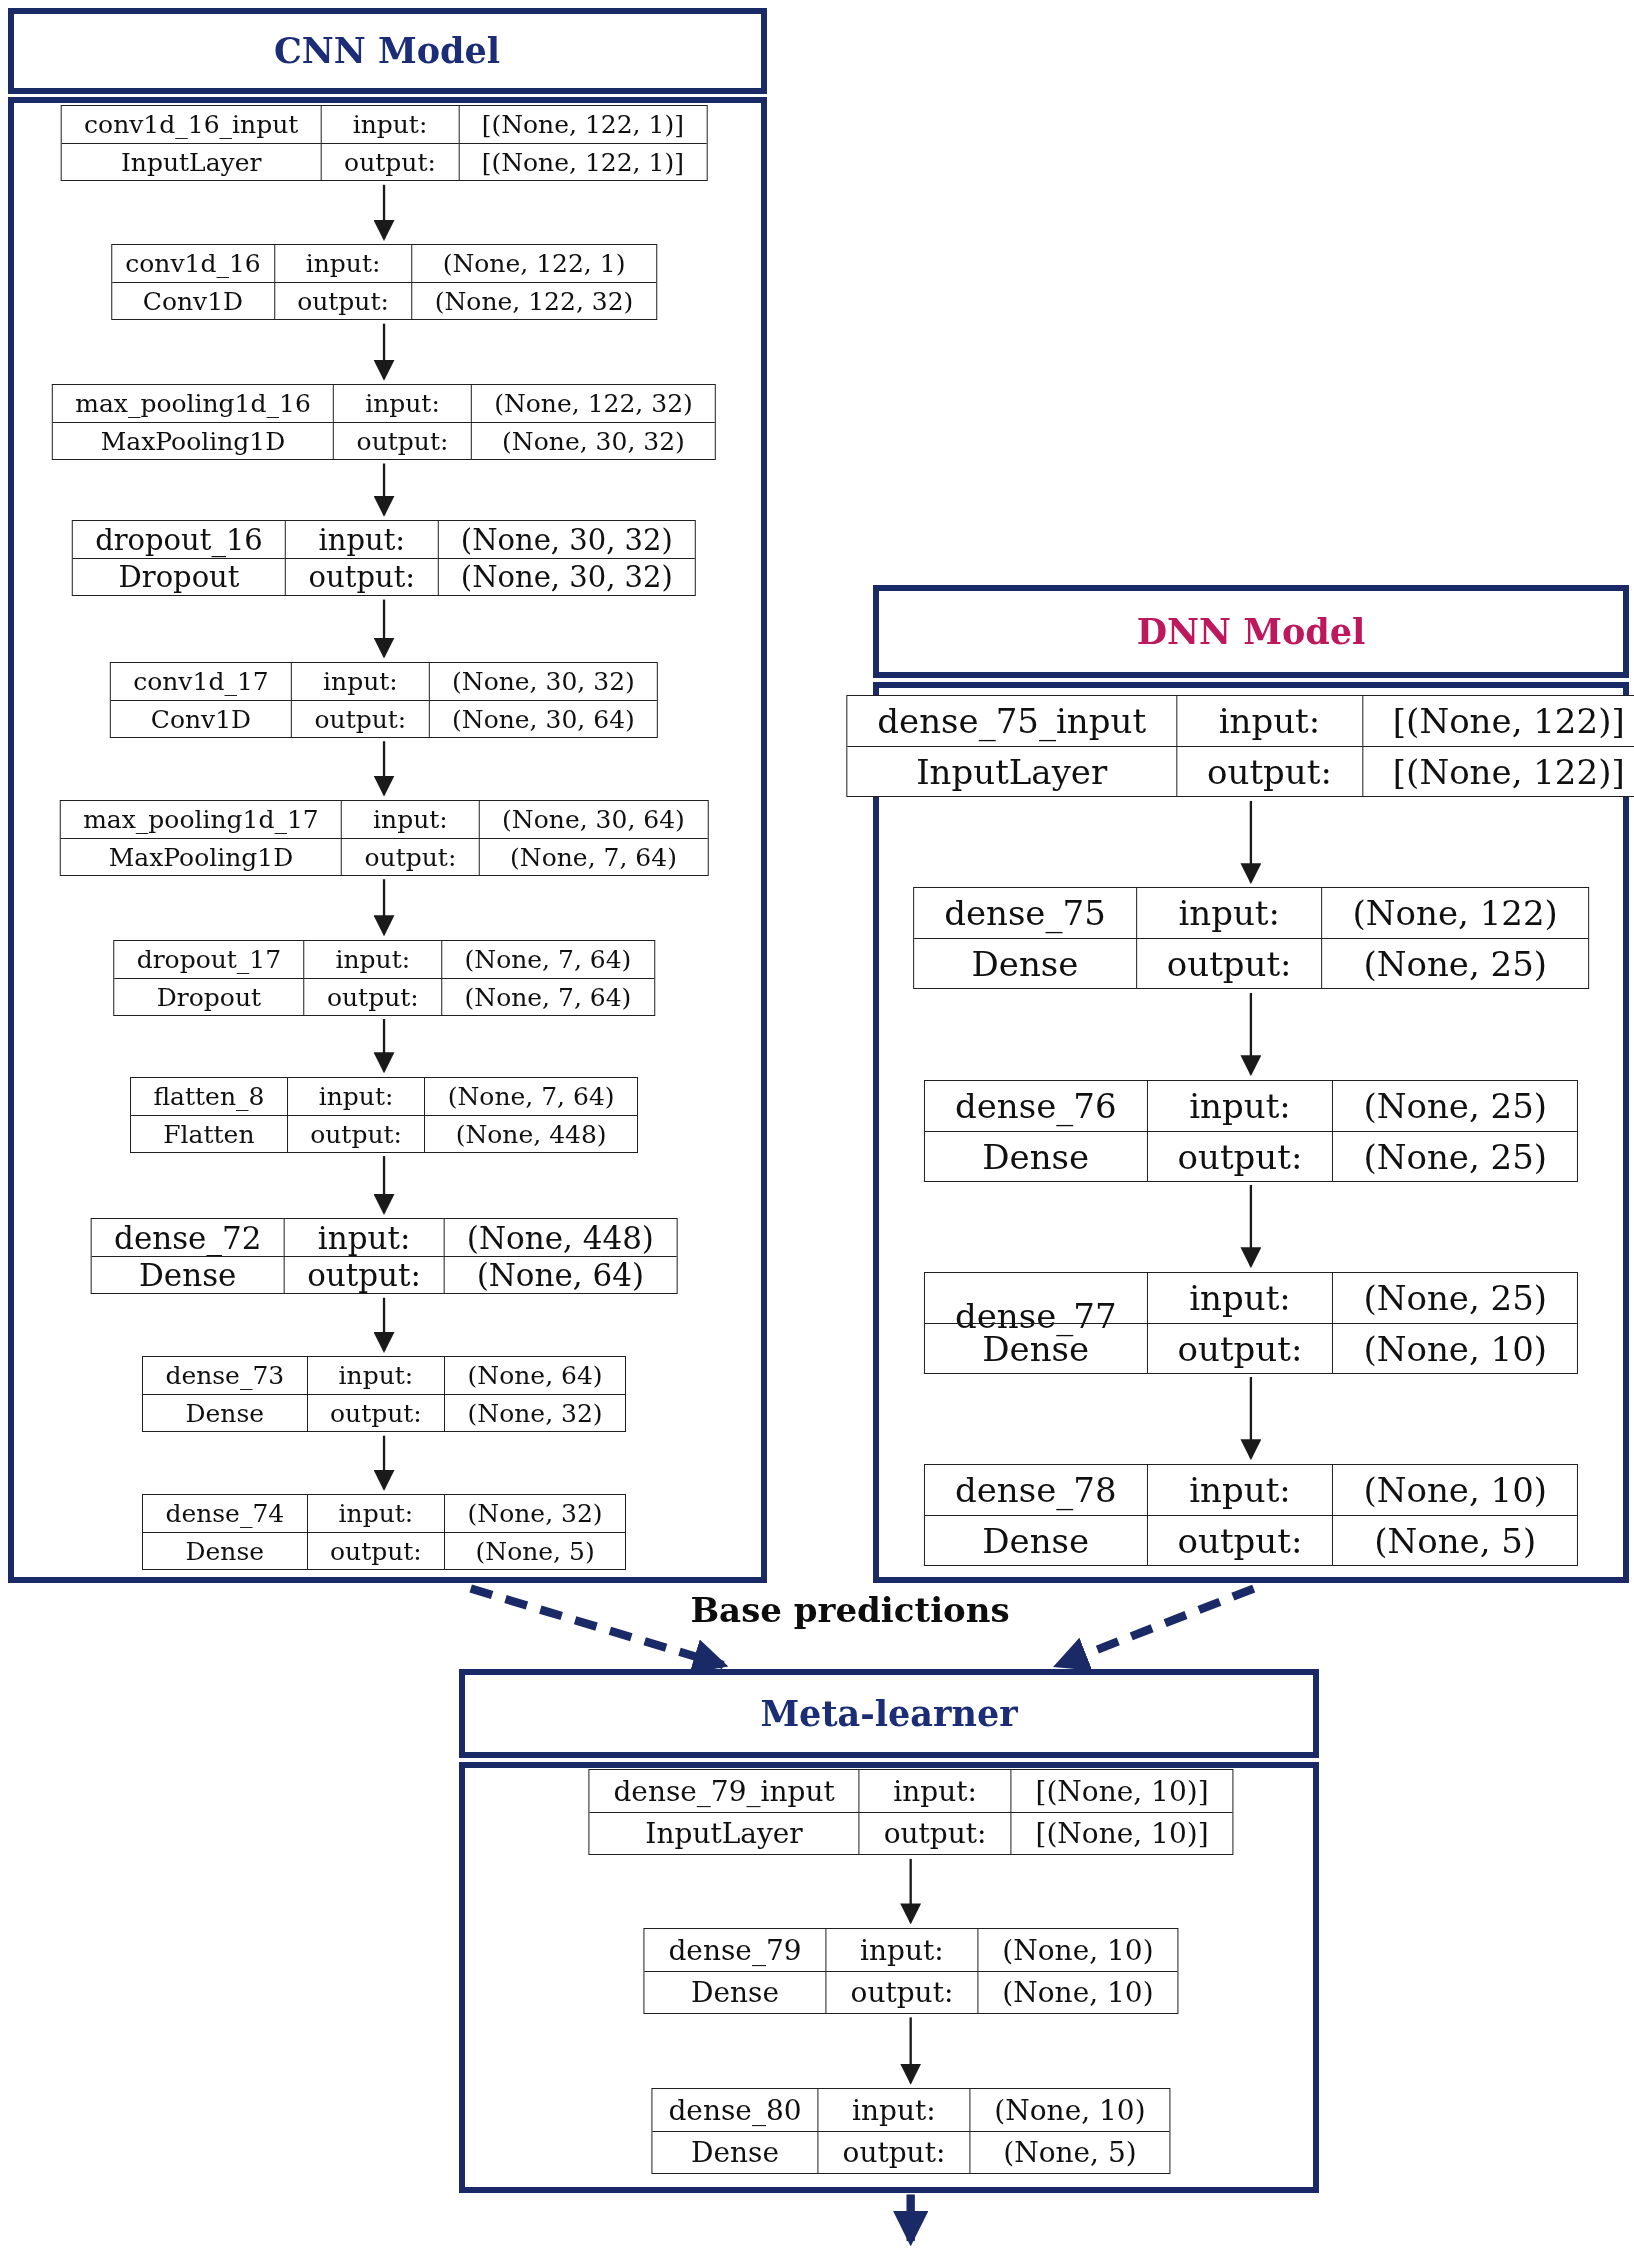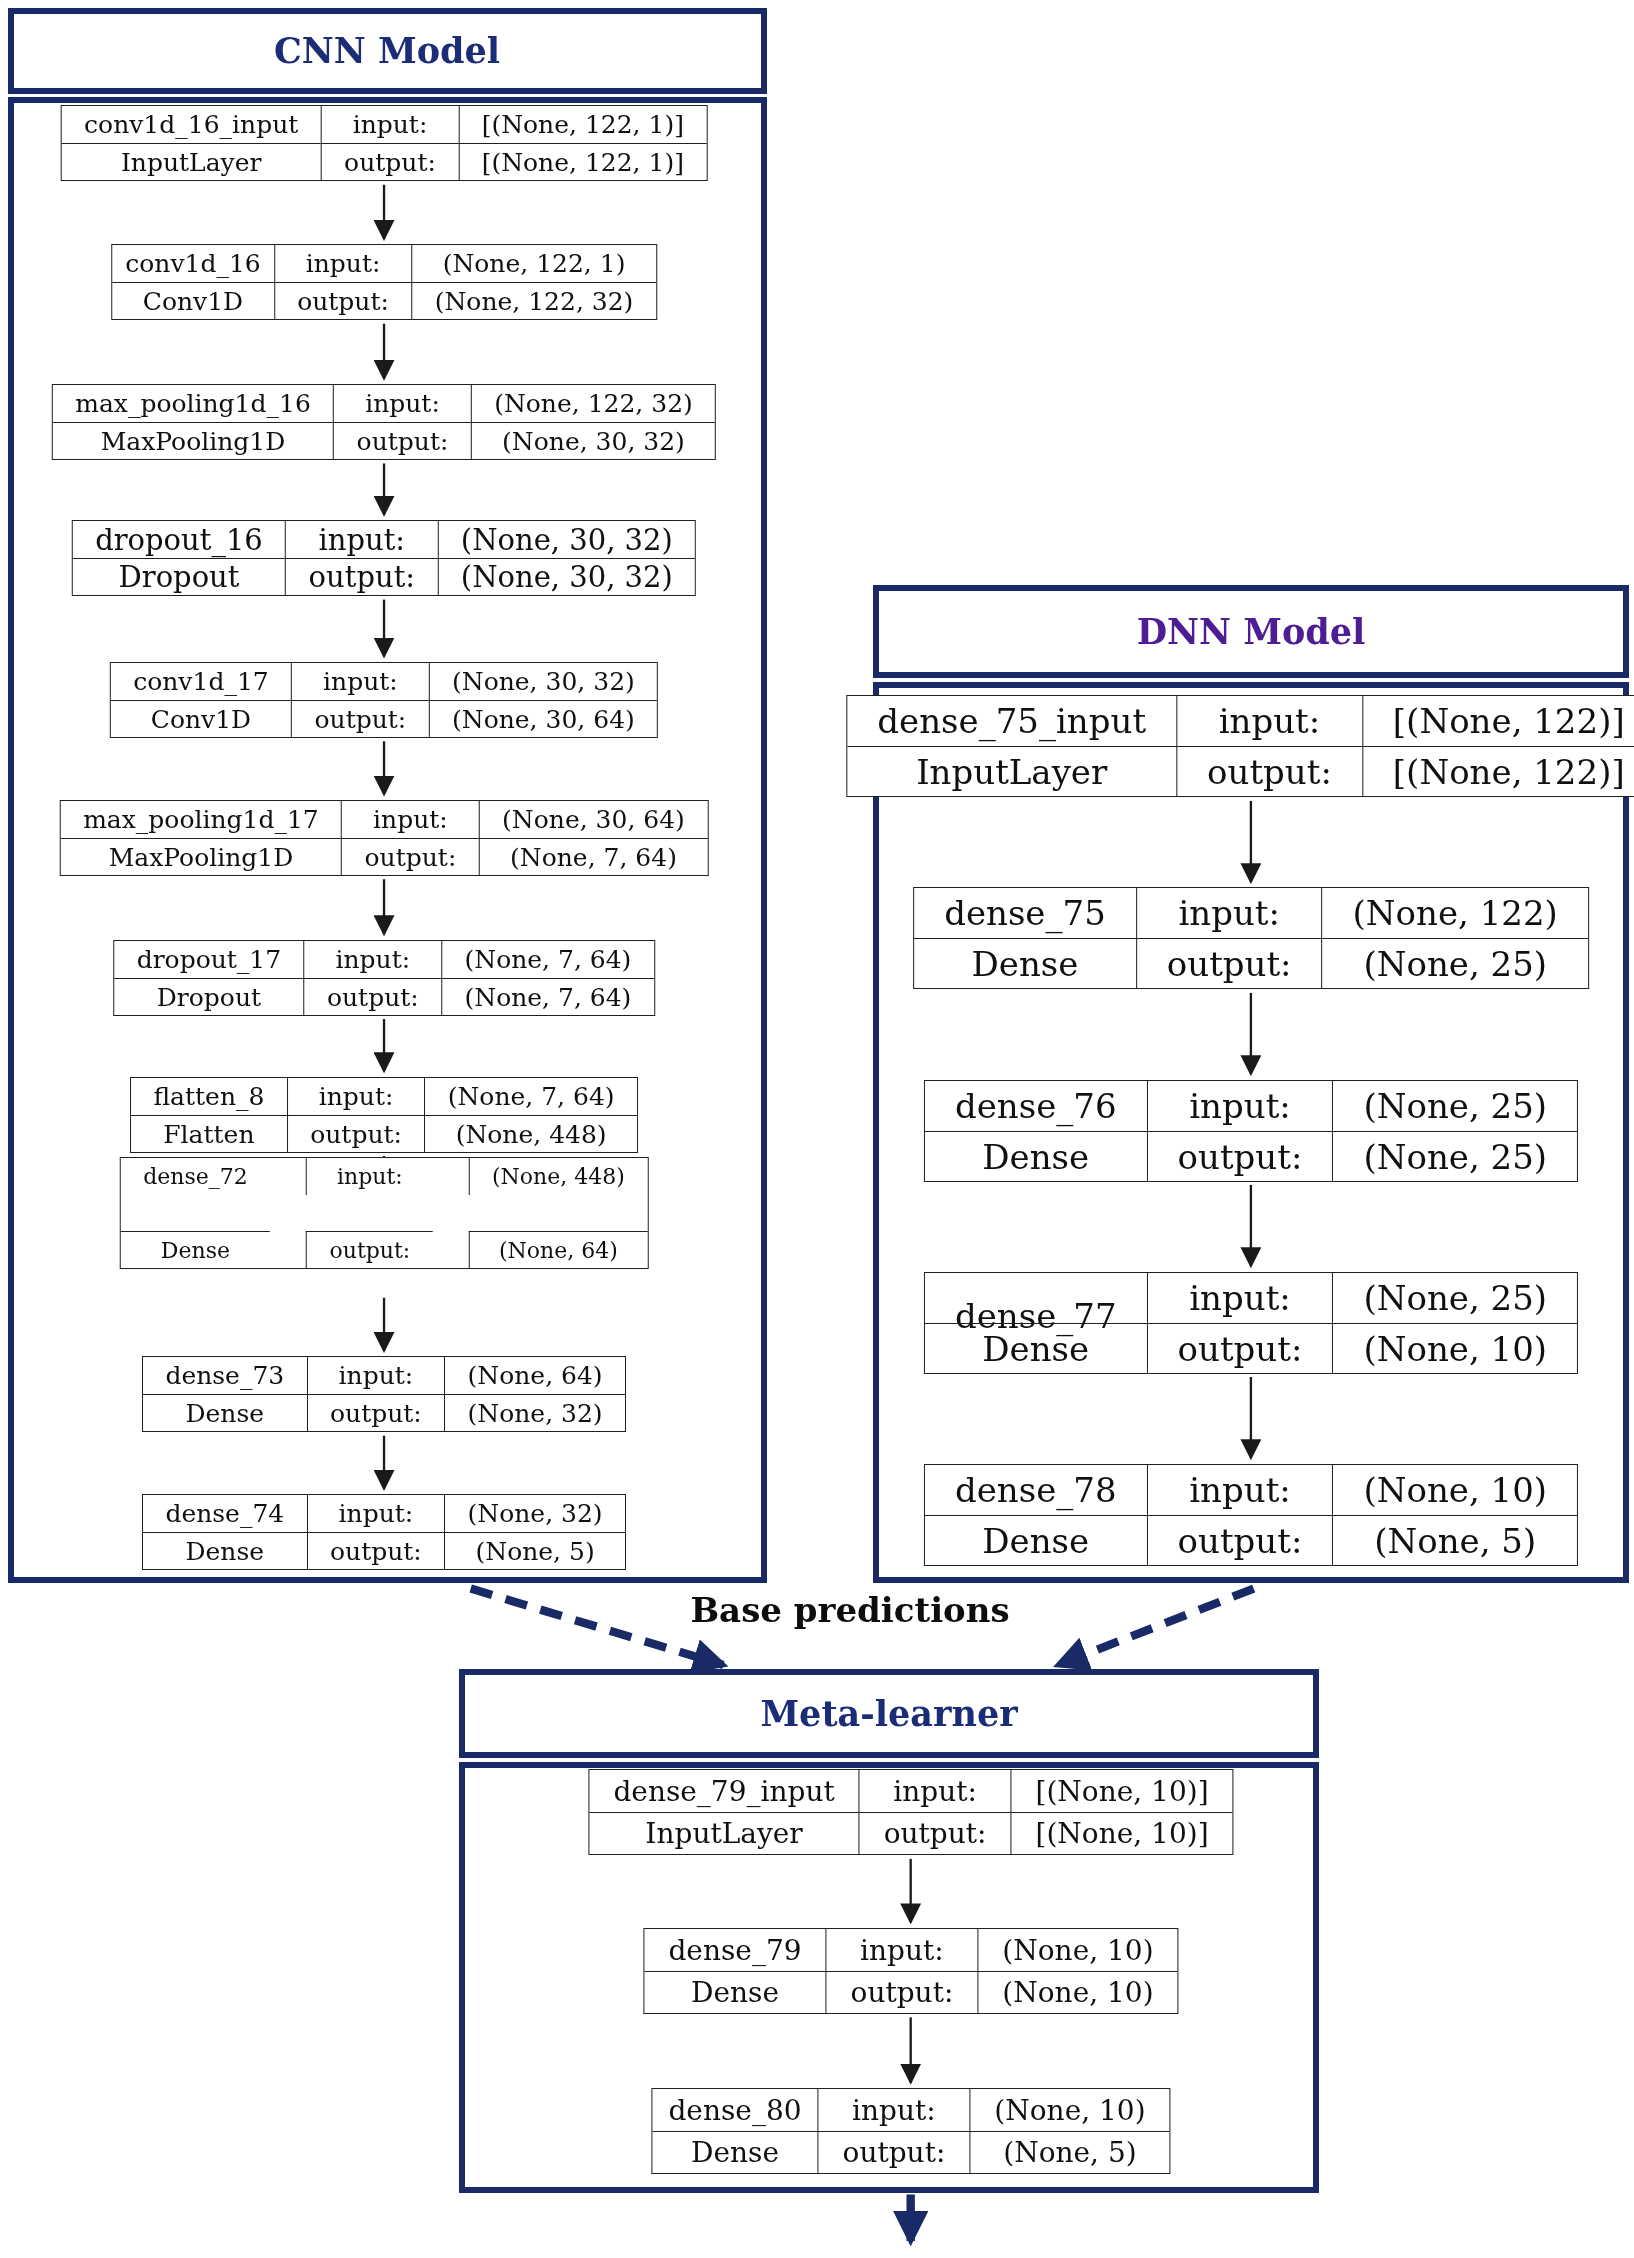--- a/index.html
+++ b/index.html
@@ -113,21 +113,21 @@
       <div class="cell" style="padding: 0px 22.4px; border-left: 1.9px solid rgb(31, 31, 31); border-top: 1.9px solid rgb(31, 31, 31);">(None, 7, 64)</div>
     </div>
     <div class="node" style="left: 384px; top: 1077px; font-size: 25px; border: 1.9px solid rgb(31, 31, 31); grid-auto-rows: 37px;">
       <div class="cell" style="padding: 0px 22.4px; border-left: none; border-top: none;">flatten_8</div>
       <div class="cell" style="padding: 0px 22.4px; border-left: 1.9px solid rgb(31, 31, 31); border-top: none;">input:</div>
       <div class="cell" style="padding: 0px 22.4px; border-left: 1.9px solid rgb(31, 31, 31); border-top: none;">(None, 7, 64)</div>
       <div class="cell" style="padding: 0px 22.4px; border-left: none; border-top: 1.9px solid rgb(31, 31, 31);">Flatten</div>
       <div class="cell" style="padding: 0px 22.4px; border-left: 1.9px solid rgb(31, 31, 31); border-top: 1.9px solid rgb(31, 31, 31);">output:</div>
       <div class="cell" style="padding: 0px 22.4px; border-left: 1.9px solid rgb(31, 31, 31); border-top: 1.9px solid rgb(31, 31, 31);">(None, 448)</div>
     </div>
-    <div class="node" style="left: 384px; top: 1157px; font-size: 22px; border: 1.9px solid rgb(31, 31, 31); grid-auto-rows: 37px; gap: 36px;">
+    <div class="node" style="left: 384px; top: 1218px; font-size: 31px; border: 1.9px solid rgb(31, 31, 31); grid-auto-rows: 37px;">
       <div class="cell" style="padding: 0px 22.4px; border-left: none; border-top: none;">dense_72</div>
       <div class="cell" style="padding: 0px 22.4px; border-left: 1.9px solid rgb(31, 31, 31); border-top: none;">input:</div>
       <div class="cell" style="padding: 0px 22.4px; border-left: 1.9px solid rgb(31, 31, 31); border-top: none;">(None, 448)</div>
       <div class="cell" style="padding: 0px 22.4px; border-left: none; border-top: 1.9px solid rgb(31, 31, 31);">Dense</div>
       <div class="cell" style="padding: 0px 22.4px; border-left: 1.9px solid rgb(31, 31, 31); border-top: 1.9px solid rgb(31, 31, 31);">output:</div>
       <div class="cell" style="padding: 0px 22.4px; border-left: 1.9px solid rgb(31, 31, 31); border-top: 1.9px solid rgb(31, 31, 31);">(None, 64)</div>
     </div>
     <div class="node" style="left: 384px; top: 1356px; font-size: 25px; border: 1.9px solid rgb(31, 31, 31); grid-auto-rows: 37px;">
       <div class="cell" style="padding: 0px 22.4px; border-left: none; border-top: none;">dense_73</div>
       <div class="cell" style="padding: 0px 22.4px; border-left: 1.9px solid rgb(31, 31, 31); border-top: none;">input:</div>
@@ -138,21 +138,21 @@
     </div>
     <div class="node" style="left: 384px; top: 1494px; font-size: 25px; border: 1.9px solid rgb(31, 31, 31); grid-auto-rows: 37px;">
       <div class="cell" style="padding: 0px 22.4px; border-left: none; border-top: none;">dense_74</div>
       <div class="cell" style="padding: 0px 22.4px; border-left: 1.9px solid rgb(31, 31, 31); border-top: none;">input:</div>
       <div class="cell" style="padding: 0px 22.4px; border-left: 1.9px solid rgb(31, 31, 31); border-top: none;">(None, 32)</div>
       <div class="cell" style="padding: 0px 22.4px; border-left: none; border-top: 1.9px solid rgb(31, 31, 31);">Dense</div>
       <div class="cell" style="padding: 0px 22.4px; border-left: 1.9px solid rgb(31, 31, 31); border-top: 1.9px solid rgb(31, 31, 31);">output:</div>
       <div class="cell" style="padding: 0px 22.4px; border-left: 1.9px solid rgb(31, 31, 31); border-top: 1.9px solid rgb(31, 31, 31);">(None, 5)</div>
     </div>
     <div class="group-title-box" style="left: 873px; top: 585px; width: 756px; height: 93px; border: 6.5px solid rgb(26, 42, 102);">
-      <div class="group-title-text" style="font-size: 35px; color: #4c1d95;">DNN Model</div>
+      <div class="group-title-text" style="font-size: 35px; color: #be185d;">DNN Model</div>
     </div>
     <div class="group-body-box" style="left: 873px; top: 682px; width: 756px; height: 901px; border: 6.5px solid rgb(26, 42, 102);"></div>
     <div class="node" style="left: 1251px; top: 695px; font-size: 34px; border: 1.9px solid rgb(31, 31, 31); grid-auto-rows: 50px;">
       <div class="cell" style="padding: 0px 30px; border-left: none; border-top: none;">dense_75_input</div>
       <div class="cell" style="padding: 0px 30px; border-left: 1.9px solid rgb(31, 31, 31); border-top: none;">input:</div>
       <div class="cell" style="padding: 0px 30px; border-left: 1.9px solid rgb(31, 31, 31); border-top: none;">[(None, 122)]</div>
       <div class="cell" style="padding: 0px 30px; border-left: none; border-top: 1.9px solid rgb(31, 31, 31);">InputLayer</div>
       <div class="cell" style="padding: 0px 30px; border-left: 1.9px solid rgb(31, 31, 31); border-top: 1.9px solid rgb(31, 31, 31);">output:</div>
       <div class="cell" style="padding: 0px 30px; border-left: 1.9px solid rgb(31, 31, 31); border-top: 1.9px solid rgb(31, 31, 31);">[(None, 122)]</div>
     </div>

